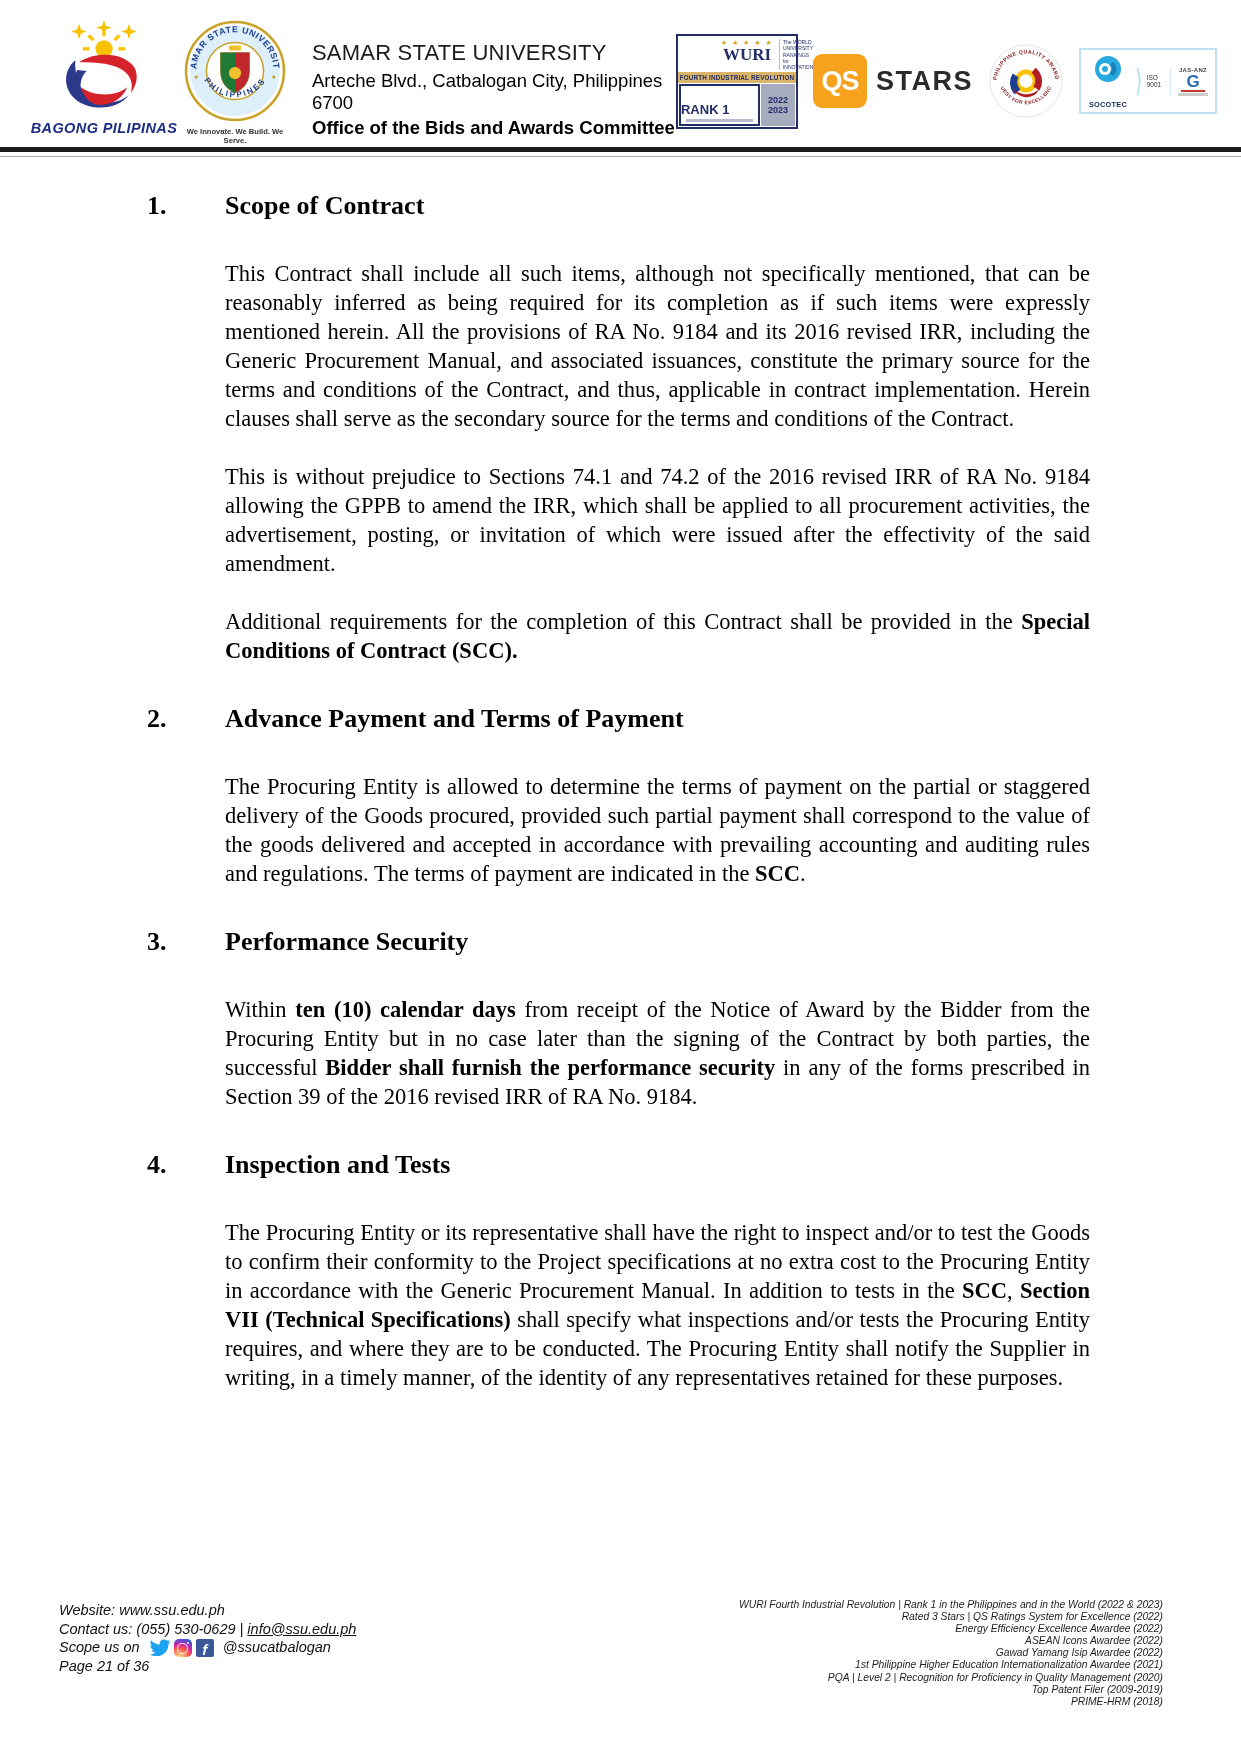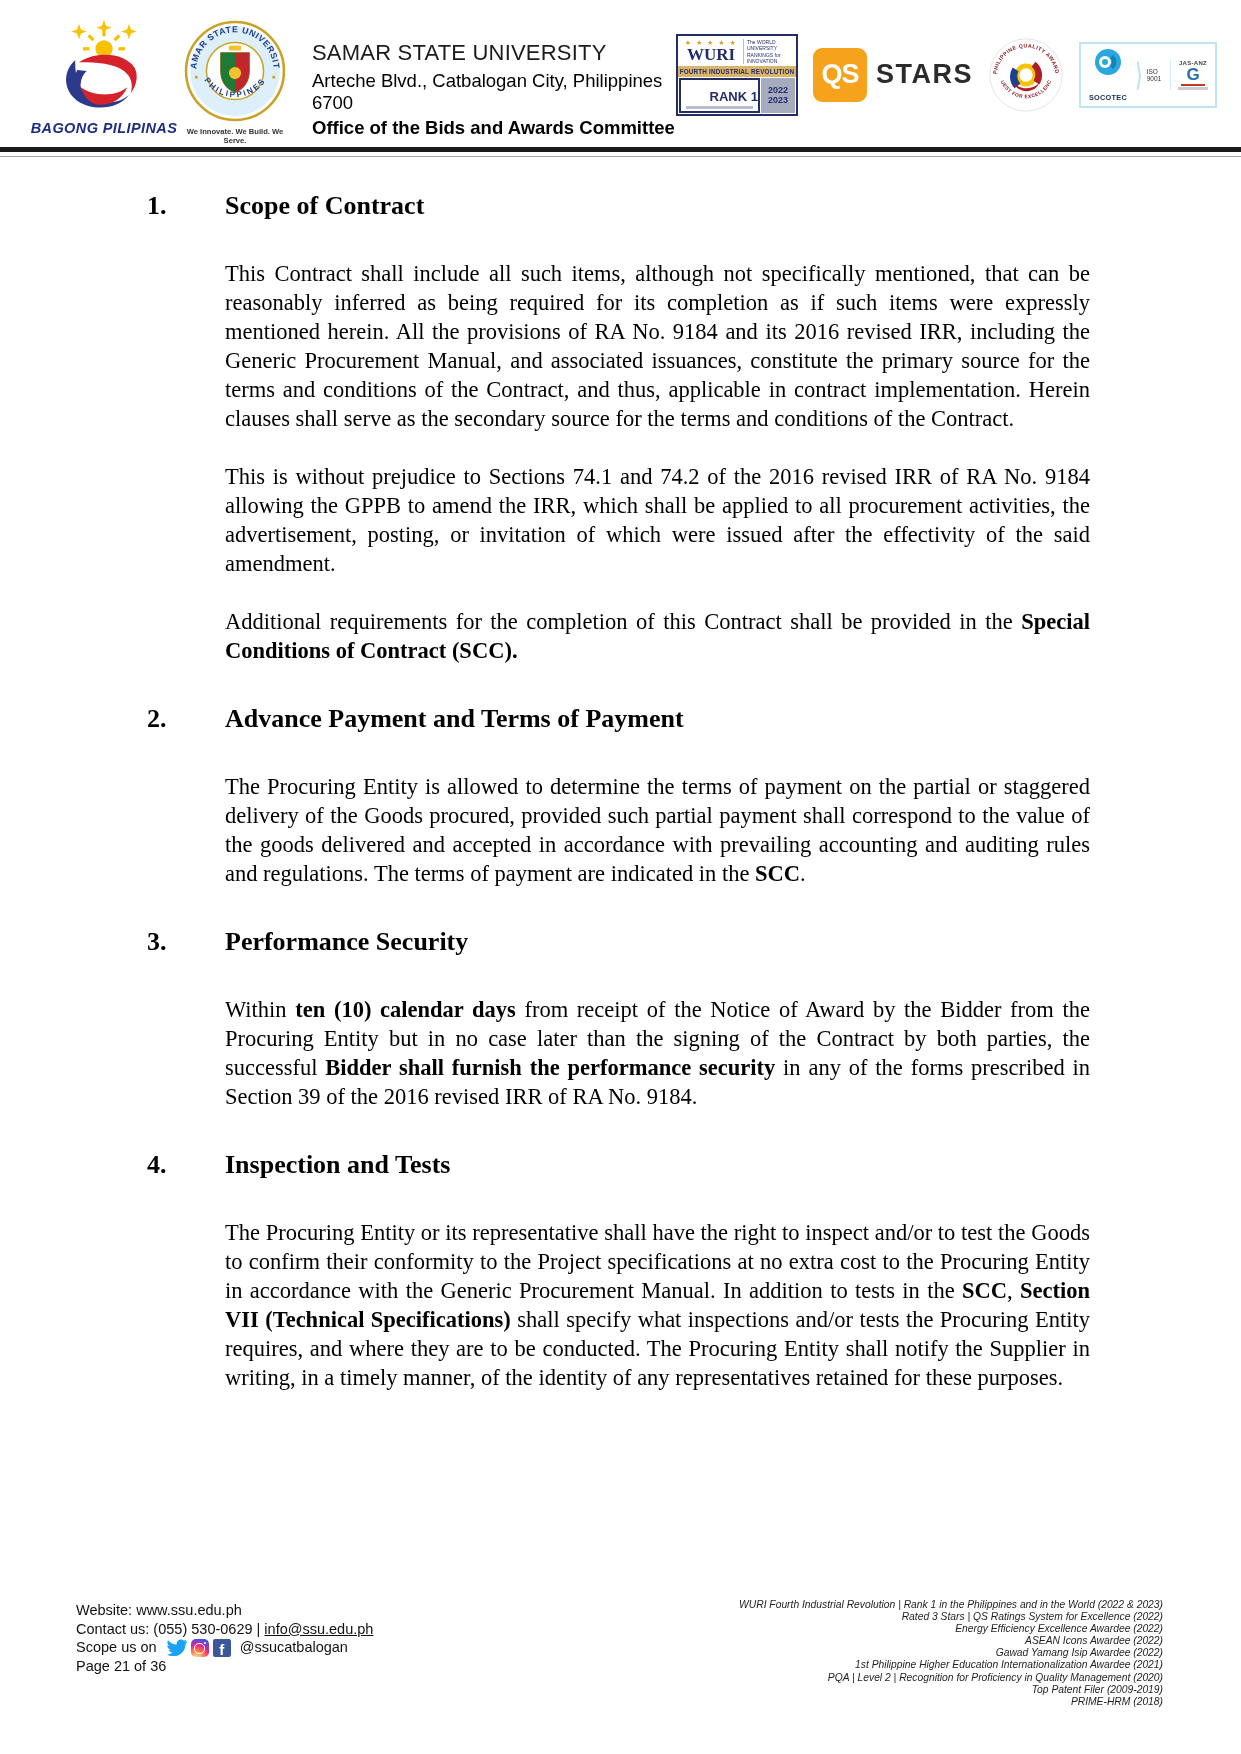--- a/index.html
+++ b/index.html
@@ -15,29 +15,29 @@
   .ssu-tagline{font-size:7.6px;color:#333;font-weight:bold;margin-top:1px;}
   .header-text{margin-left:24px;margin-top:20px;}
   .ht-univ{font-size:22px;color:#1b1b1b;letter-spacing:.2px;}
   .ht-addr{font-size:18.5px;margin-top:4px;}
   .ht-office{font-size:18.5px;font-weight:bold;margin-top:3px;}
   .badges{margin-left:auto;display:flex;align-items:center;gap:15px;margin-top:14px;}
 
   
   .wuri{width:118px;border:2px solid #232d68;background:#fff;flex:none;font-family:"Liberation Sans",sans-serif;}
   .wuri-top{display:flex;padding:3px 3px 2px 4px;align-items:flex-start;}
-  .wuri-left{width:58px;text-align:center;flex:none;}
+  .wuri-left{width:58px;text-align:center;flex:none;margin-left:36px;}
   .wuri-stars{color:#d4a017;font-size:7px;letter-spacing:1.5px;line-height:1;}
   .wuri-word{font-family:"Liberation Serif",serif;font-weight:bold;color:#232d68;font-size:17px;line-height:1.05;}
   .wuri-tag{flex:1;font-size:5px;color:#232d68;line-height:1.25;margin-left:3px;padding-left:3px;border-left:1px solid #b9bdd0;}
   .wuri-band{background:#d9b469;color:#232d68;font-weight:bold;font-size:6.3px;text-align:center;
              padding:2px 0;letter-spacing:.2px;}
   .wuri-bottom{display:flex;align-items:stretch;}
   .wuri-rank{flex:1;border:2px solid #232d68;margin:1px;background:#fff;color:#232d68;
-             font-weight:800;font-size:13px;text-align:right;line-height:1.2;padding-top:9px;}
+             font-weight:800;font-size:13px;text-align:left;line-height:1.2;padding-top:16px;}
   .micro-bar{height:3px;background:#b9bdd0;margin:1px 5px 2px;}
   .wuri-years{width:34px;background:#a7abbe;margin:1px 1px 1px 0;color:#232d68;font-weight:bold;font-size:9px;
               line-height:1.15;display:flex;flex-direction:column;align-items:center;justify-content:center;}
 
   
   .qs{display:flex;align-items:center;gap:9px;flex:none;}
   .qs-box{width:54px;height:54px;background:#f6a21d;border-radius:9px;color:#fff;
           font-family:"Liberation Sans",sans-serif;font-weight:bold;font-size:27px;
           display:flex;align-items:center;justify-content:center;letter-spacing:-1px;}
   .qs-stars{font-family:"Liberation Sans",sans-serif;font-weight:bold;color:#2b2b2b;font-size:27px;letter-spacing:1.5px;}
@@ -68,22 +68,22 @@
   .sec-num{width:78px;flex:none;}
   .sec-body{margin-left:78px;margin-top:37px;}
   .para{margin:29px 0 0;text-align:justify;}
   .para:first-child{margin-top:0;}
   .sub-item{display:flex;margin-top:29px;}
   .sub-item:first-child{margin-top:0;}
   .sub-num{width:72px;flex:none;}
   .sub-text{flex:1;text-align:justify;}
 
   
-  .footer-left{position:absolute;left:76px;top:1601px;font-family:"Liberation Sans",sans-serif;
-               font-size:14.5px;line-height:18.6px;color:#111;}
+  .footer-left{position:absolute;left:59px;top:1601px;font-family:"Liberation Sans",sans-serif;
+               font-size:14.5px;line-height:18.6px;color:#111;font-style:italic;}
   .email-link{text-decoration:underline;color:#111;}
   .social-icons{display:inline-flex;gap:4px;vertical-align:-4px;margin:0 5px 0 6px;}
   .ig-icon{width:18px;height:18px;border-radius:5px;position:relative;display:inline-block;
            background:radial-gradient(circle at 30% 110%,#fdf497 0%,#fd5949 45%,#d6249f 60%,#285aeb 90%);}
   .ig-lens{position:absolute;top:3.5px;left:3.5px;right:3.5px;bottom:3.5px;border:1.8px solid #fff;border-radius:5px;}
   .ig-icon::after{content:"";position:absolute;width:2.5px;height:2.5px;background:#fff;border-radius:50%;top:2.5px;right:2.5px;}
   .fb-icon{width:18px;height:18px;background:#3b5998;color:#fff;font-weight:bold;
            font-family:"Liberation Sans",sans-serif;font-size:15px;display:inline-flex;
            align-items:flex-end;justify-content:center;line-height:.95;border-radius:2px;overflow:hidden;}
   .footer-right{position:absolute;right:78px;top:1599px;text-align:right;width:760px;

